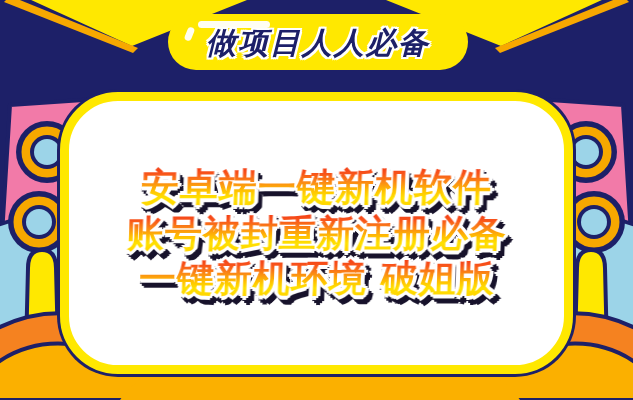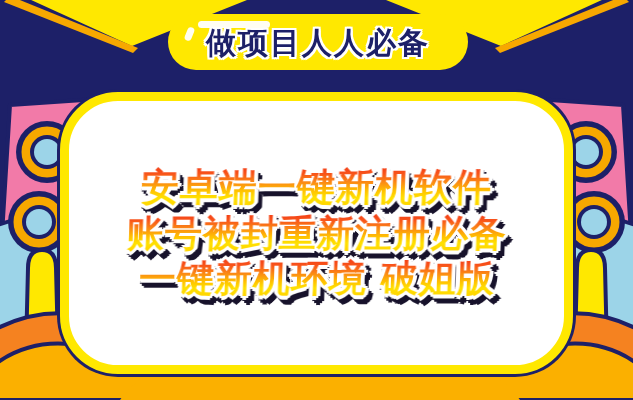--- a/index.html
+++ b/index.html
@@ -80,20 +80,21 @@
     left: 168px;
     top: 14px;
     width: 300px;
     height: 56px;
     background: #ffe800;
     border-radius: 28px;
     z-index: 7;
     display: flex;
     align-items: center;
     justify-content: center;
+    font-style: italic;
   }
   .pill-text {
     font-size: 30px;
     font-weight: bold;
     color: #1d2068;
     letter-spacing: 2px;
     white-space: nowrap;
     text-shadow:
       -2px -2px 0 #fff, 2px -2px 0 #fff, -2px 2px 0 #fff, 2px 2px 0 #fff,
       -2px 0 0 #fff, 2px 0 0 #fff, 0 -2px 0 #fff, 0 2px 0 #fff;

